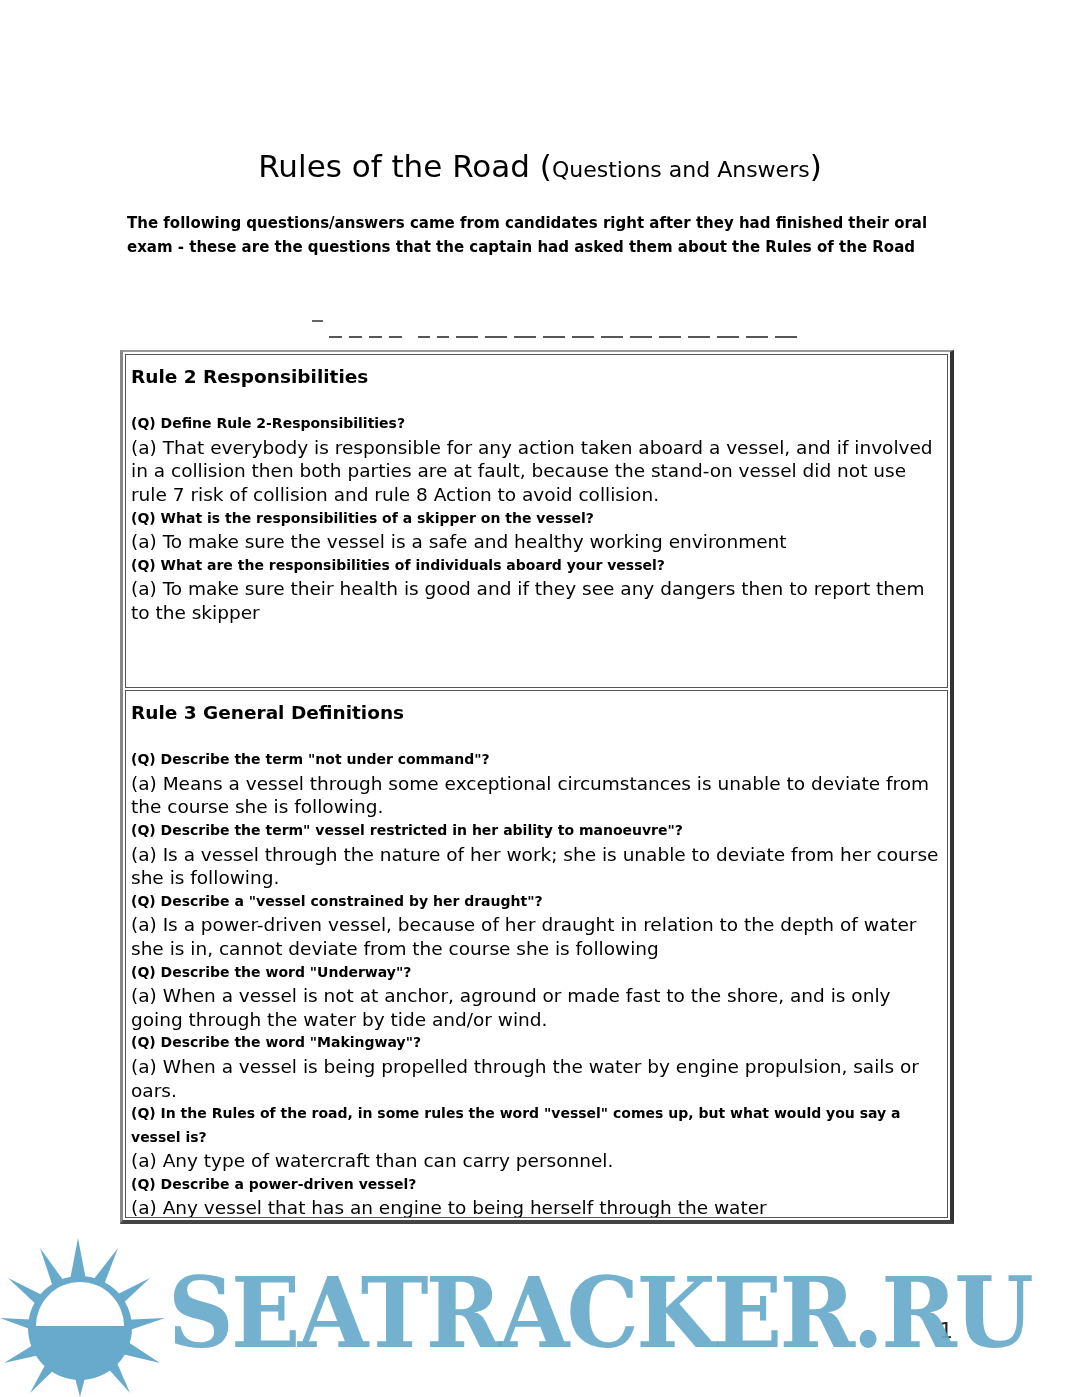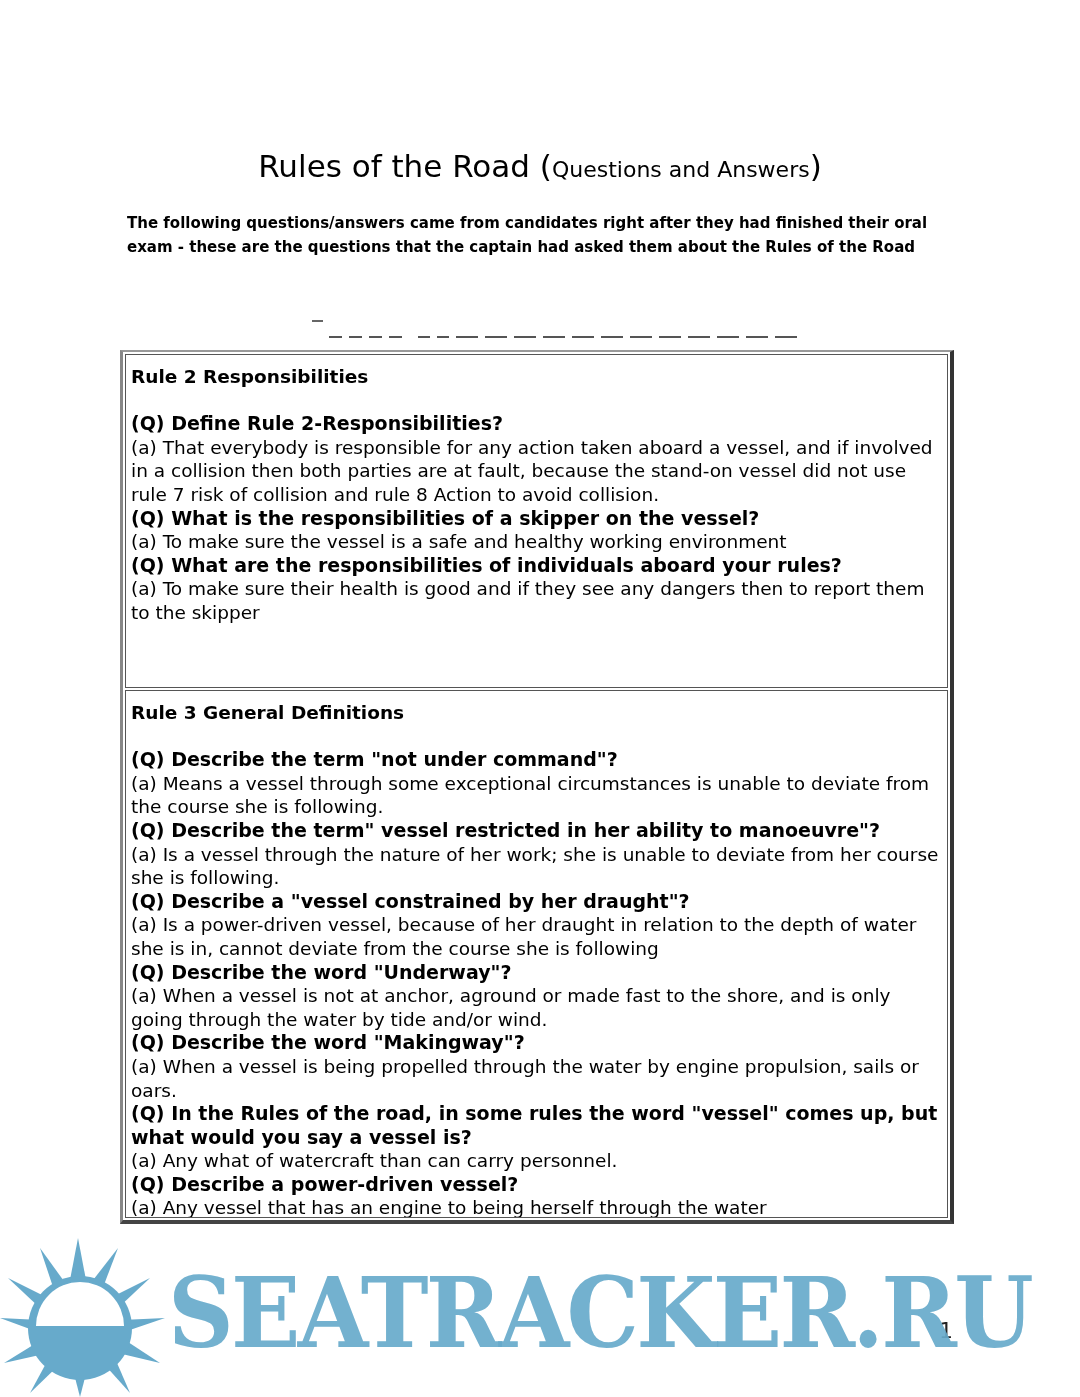--- a/index.html
+++ b/index.html
@@ -85,21 +85,21 @@
       box-sizing: border-box;
     }
     .qa-cell.rule2 { height: 334px; }
     .qa-cell.rule3 { height: 528px; overflow: hidden; }
     .rule-heading {
       font-weight: bold;
       margin-bottom: 23.6px;
     }
     .q {
       font-weight: bold;
-      font-size: 19px;
+      font-size: 14px;
     }
     .a {
       font-weight: normal;
     }
     .page-number {
       position: absolute;
       top: 1318px;
       left: 939px;
       font-size: 22px;
       color: #222;
@@ -163,37 +163,37 @@
   </div>
 </div>
 
 <div class="qa-table">
   <div class="qa-cell rule2">
     <div class="rule-heading">Rule 2 Responsibilities</div>
     <div class="q">(Q) Define Rule 2-Responsibilities?</div>
     <div class="a">(a) That everybody is responsible for any action taken aboard a vessel, and if involved in a collision then both parties are at fault, because the stand-on vessel did not use rule 7 risk of collision and rule 8 Action to avoid collision.</div>
     <div class="q">(Q) What is the responsibilities of a skipper on the vessel?</div>
     <div class="a">(a) To make sure the vessel is a safe and healthy working environment</div>
-    <div class="q">(Q) What are the responsibilities of individuals aboard your rules?</div>
+    <div class="q">(Q) What are the responsibilities of individuals aboard your vessel?</div>
     <div class="a">(a) To make sure their health is good and if they see any dangers then to report them to the skipper</div>
   </div>
   <div class="qa-cell rule3">
     <div class="rule-heading">Rule 3 General Definitions</div>
     <div class="q">(Q) Describe the term "not under command"?</div>
     <div class="a">(a) Means a vessel through some exceptional circumstances is unable to deviate from the course she is following.</div>
     <div class="q">(Q) Describe the term" vessel restricted in her ability to manoeuvre"?</div>
     <div class="a">(a) Is a vessel through the nature of her work; she is unable to deviate from her course she is following.</div>
     <div class="q">(Q) Describe a "vessel constrained by her draught"?</div>
     <div class="a">(a) Is a power-driven vessel, because of her draught in relation to the depth of water she is in, cannot deviate from the course she is following</div>
     <div class="q">(Q) Describe the word "Underway"?</div>
     <div class="a">(a) When a vessel is not at anchor, aground or made fast to the shore, and is only going through the water by tide and/or wind.</div>
     <div class="q">(Q) Describe the word "Makingway"?</div>
     <div class="a">(a) When a vessel is being propelled through the water by engine propulsion, sails or oars.</div>
     <div class="q">(Q) In the Rules of the road, in some rules the word "vessel" comes up, but what would you say a vessel is?</div>
-    <div class="a">(a) Any what of watercraft than can carry personnel.</div>
+    <div class="a">(a) Any type of watercraft than can carry personnel.</div>
     <div class="q">(Q) Describe a power-driven vessel?</div>
     <div class="a">(a) Any vessel that has an engine to being herself through the water</div>
     <div class="q">(Q) Describe a sailing vessel?</div>
     <div class="q">(Q) Describe the word "seaplane"?</div>
     <div class="a">(a) Any aircraft that can from on water.</div>
     <div class="q">(Q) Your asked about the "Length &amp; Breadth" of your vessel, what is this?</div>
   </div>
 </div>
 
 <div class="page-number">1</div>

